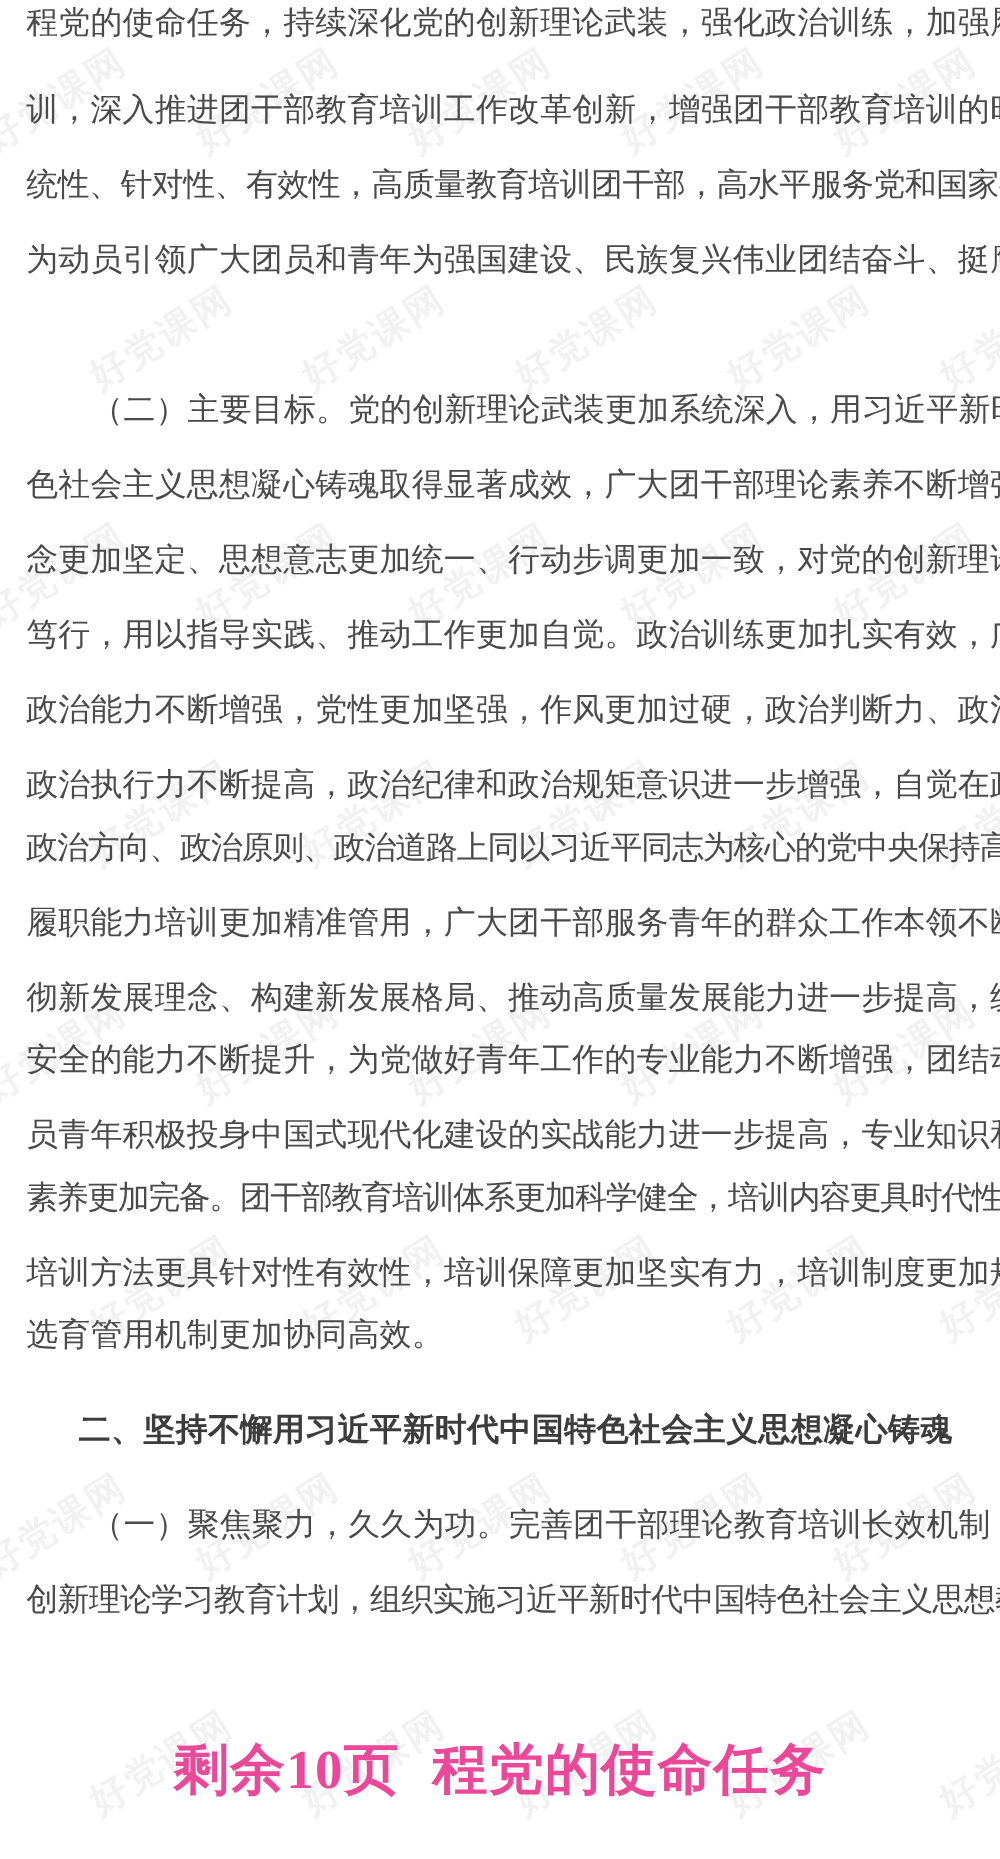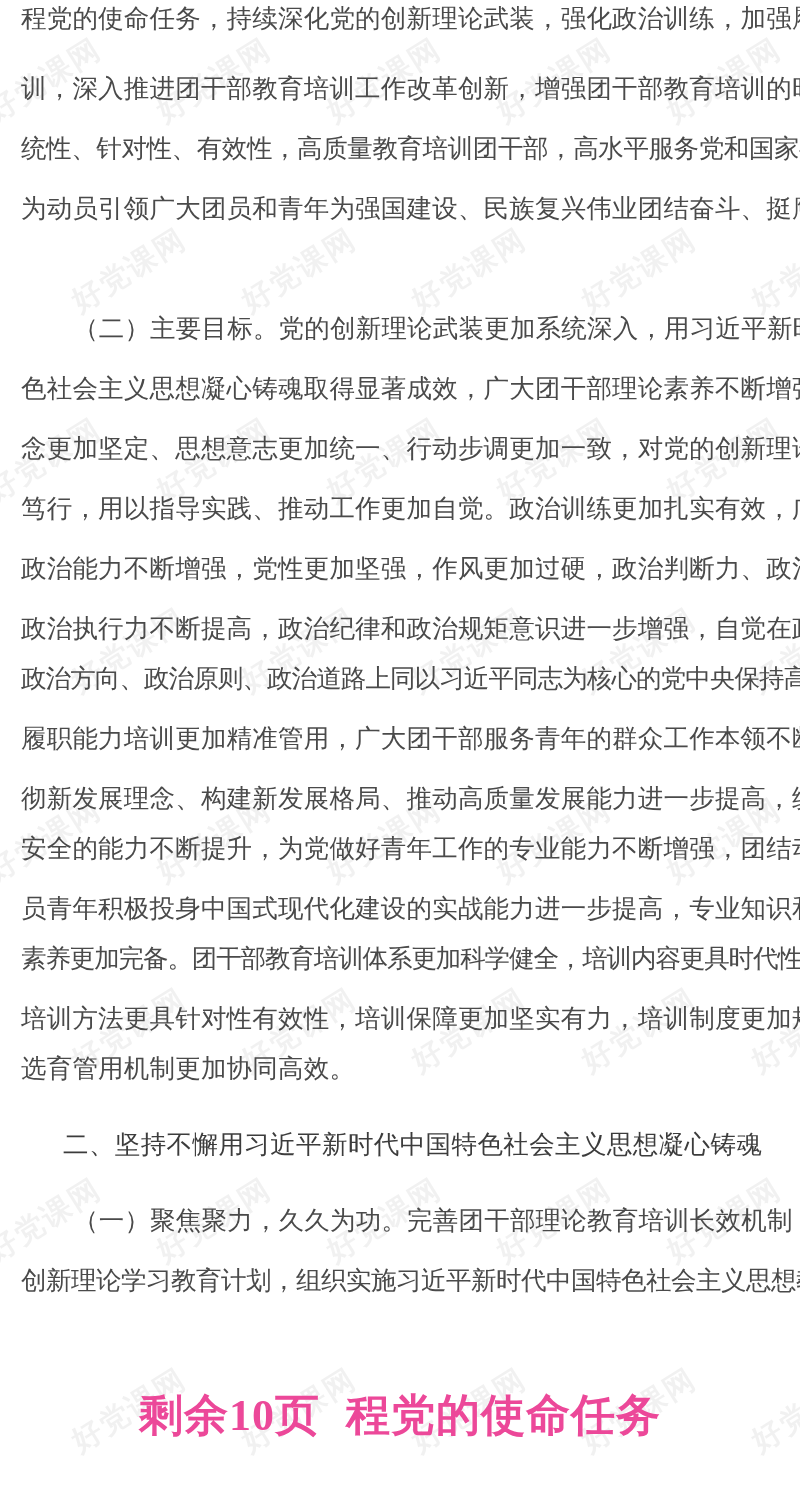--- a/index.html
+++ b/index.html
@@ -51,21 +51,21 @@
     left: 21px;
     width: 760px;
     font-size: 25.5px;
     line-height: 1;
     color: #4a4a4a;
     white-space: nowrap;
     letter-spacing: 0px;
     font-weight: 400;
   }
   .doc-line.heading {
-    font-weight: 400;
+    font-weight: 700;
     color: #3c3c3c;
     letter-spacing: 0.3px;
   }
 
   
   #footer-banner {
     position: absolute;
     left: 0;
     top: 1380px;
     width: 800px;

